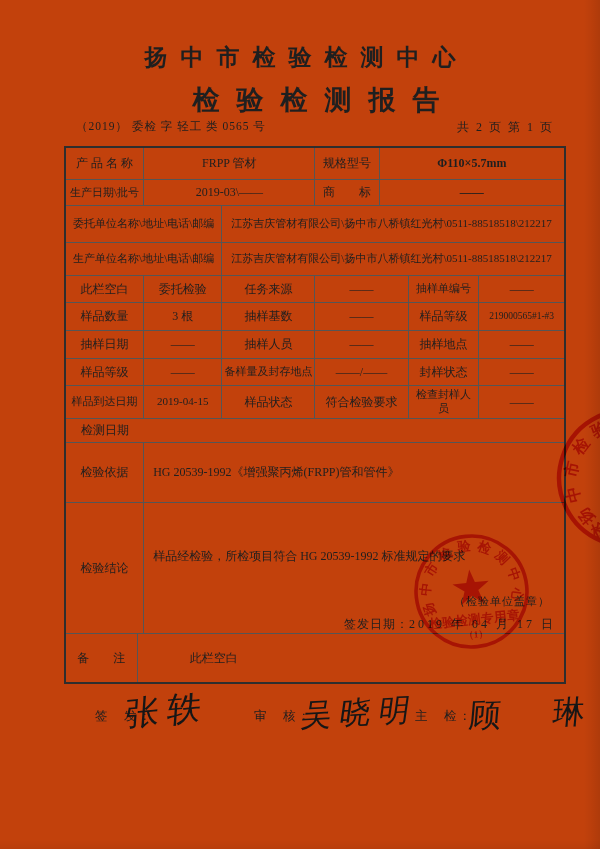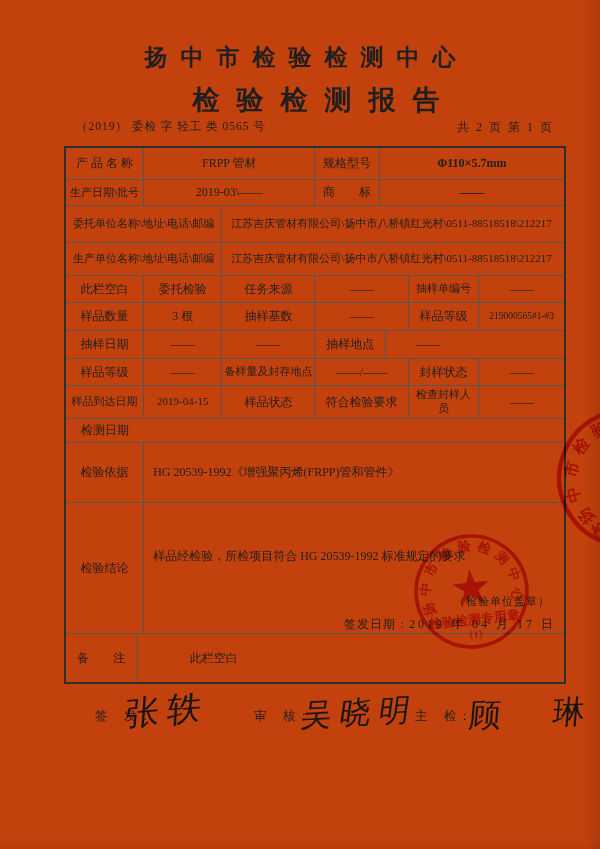--- a/index.html
+++ b/index.html
@@ -113,20 +113,21 @@
       <div class="t-cell w-c2">3 根</div>
       <div class="t-cell w-c3">抽样基数</div>
       <div class="t-cell w-c4">——</div>
       <div class="t-cell w-c5">样品等级</div>
       <div class="t-cell w-c6 tiny">219000565#1-#3</div>
     </div>
 
     <div class="t-row" style="height:28px">
       <div class="t-cell w-c1">抽样日期</div>
       <div class="t-cell w-c2">——</div>
+      <div class="t-cell w-c3">抽样人员</div>
       <div class="t-cell w-c4">——</div>
       <div class="t-cell w-c5">抽样地点</div>
       <div class="t-cell w-c6">——</div>
     </div>
 
     <div class="t-row" style="height:27px">
       <div class="t-cell w-c1">样品等级</div>
       <div class="t-cell w-c2">——</div>
       <div class="t-cell w-c3 small">备样量及封存地点</div>
       <div class="t-cell w-c4">——/——</div>

